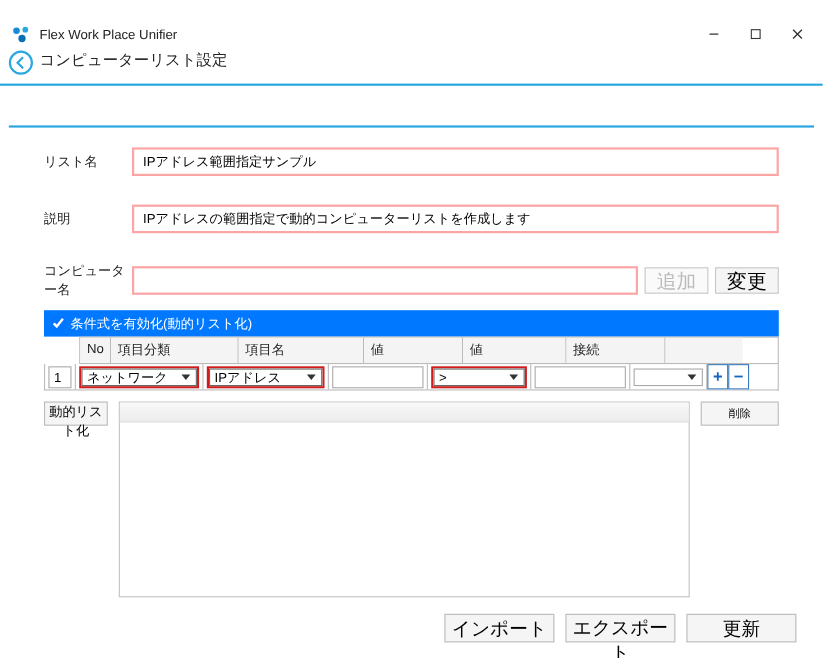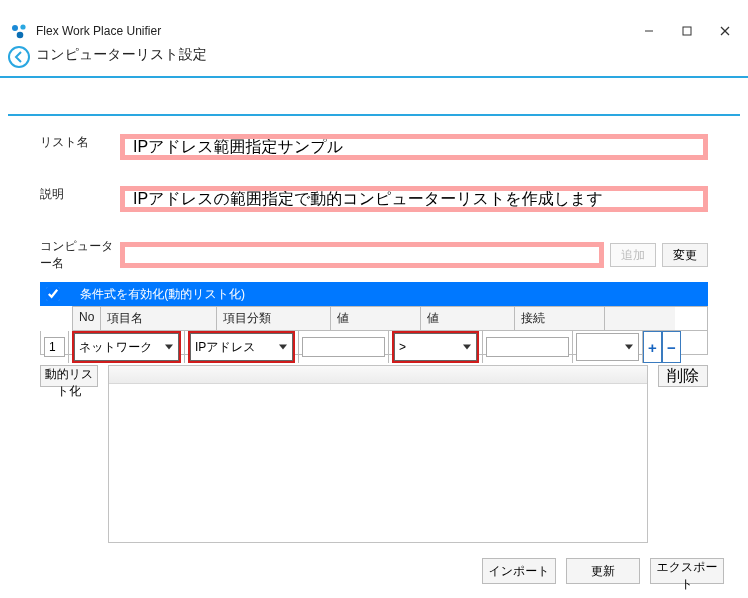--- a/index.html
+++ b/index.html
@@ -11,53 +11,53 @@
   .winbtns { display: flex; gap: 4px; align-items: center; }
   .winbtn { width: 34px; height: 22px; display: flex; align-items: center; justify-content: center; font-size: 12px; }
 
   .header { height: 30px; display: flex; padding: 0 8px; gap: 6px; }
   .back-btn { width: 22px; height: 22px; border: 2px solid #2aa7e1; border-radius: 50%; display: flex; align-items: center; justify-content: center; color: #2aa7e1; }
   .page-title { font-size: 14px; }
   hr.sep { border: none; border-top: 2px solid #2aa7e1; margin: 0; }
   hr.sep2 { border: none; border-top: 2px solid #2aa7e1; margin: 36px 8px 0 8px; }
 
   .form-area { padding: 18px 40px 0 40px; }
-  .form-row { display: flex; margin-bottom: 26px; }
+  .form-row { display: flex; align-items: center; margin-bottom: 26px; }
   .form-row .lbl { width: 80px; font-size: 12px; }
   .form-row .field { flex: 1; display: flex; align-items: center; gap: 6px; }
-  .txt { flex: 1; height: 26px; border: 5px solid #fca5a5; padding: 0 8px; font-size: 16px; }
-  .btn-sm { height: 24px; border: 1px solid #c7c7c7; background: #f5f5f5; padding: 0 10px; font-size: 12px; }
+  .txt { flex: 1; height: 26px; border: 2px solid #fca5a5; padding: 0 8px; font-size: 12px; }
+  .btn-sm { height: 24px; border: 1px solid #c7c7c7; background: #f5f5f5; padding: 0 10px; font-size: 18px; }
   .btn-sm.disabled { color: #bbb; background: #fafafa; }
 
   .cond-area { margin: 10px 40px 0 40px; }
-  .cond-bar { background: #0078ff; color: #fff; height: 24px; display: flex; align-items: center; padding: 0 6px; gap: 20px; font-size: 12px; }
+  .cond-bar { background: #0078ff; color: #fff; height: 24px; display: flex; align-items: center; padding: 0 6px; gap: 4px; font-size: 12px; }
   .cond-bar input[type=checkbox] { width: 14px; height: 14px; }
   .cond-th { display: grid; grid-template-columns: 28px 116px 114px 90px 94px 90px 70px 38px; border: 1px solid #bbb; margin-left: 32px; }
   .cond-th > div { border-right: 1px solid #bbb; padding: 3px 6px; font-size: 12px; background: #f4f4f4; }
   .cond-th > div:last-child { border-right: none; }
   .cond-row { display: grid; grid-template-columns: 28px 116px 114px 90px 94px 90px 70px 38px; border: 1px solid #bbb; border-top: none; height: 24px; }
   .cond-row > div { border-right: 1px solid #bbb; display: flex; align-items: center; padding: 0 3px; }
   .cond-row > div:last-child { border-right: none; padding: 0; }
   .cell-input { width: 100%; height: 20px; border: 1px solid #aaa; font-size: 12px; padding: 0 4px; }
-  .cell-select { width: 100%; height: 28px; border: 1px solid #aaa; font-size: 12px; padding: 0 2px 0 4px; background: #fff; appearance: none; }
+  .cell-select { width: 100%; height: 16px; border: 1px solid #aaa; font-size: 12px; padding: 0 2px 0 4px; background: #fff; appearance: none; }
   .sel-wrap { position: relative; width: 100%; display: flex; align-items: center; }
   .sel-wrap::after { content: ""; position: absolute; right: 6px; top: 50%; width: 0; height: 0; border-left: 4px solid transparent; border-right: 4px solid transparent; border-top: 5px solid #333; transform: translateY(-50%); pointer-events: none; }
   .hl .sel-wrap { border: 2px solid #d01c1c; }
   .hl .cell-select { border: 1px solid #666; }
   .addrem { display: flex; width: 100%; height: 100%; }
   .addrem .sq { flex: 1; border: 1px solid #3a7bbf; display: flex; align-items: center; justify-content: center; font-weight: 700; color: #1664c0; background: #fff; font-size: 15px; }
 
   .under-row { display: flex; align-items: flex-start; margin: 10px 40px 0 40px; gap: 10px; height: 180px; }
   .preview-btn { width: 58px; height: 22px; border: 1px solid #bbb; background: #f5f5f5; font-size: 12px; }
   .preview-list { flex: 1; height: 178px; border: 1px solid #c2c2c2; background: #fff; }
   .preview-list .head { height: 18px; background: linear-gradient(#f9f9f9,#ececec); border-bottom: 1px solid #d8d8d8; }
-  .delete-btn { width: 50px; height: 22px; border: 1px solid #bbb; background: #f5f5f5; font-size: 16px; }
+  .delete-btn { width: 71px; height: 22px; border: 1px solid #bbb; background: #f5f5f5; font-size: 10px; }
 
   .footer { position: absolute; right: 24px; bottom: 14px; display: flex; gap: 10px; }
-  .footer .btn { width: 74px; height: 26px; border: 1px solid #bbb; background: #f5f5f5; font-size: 12px; }
+  .footer .btn { width: 100px; height: 26px; border: 1px solid #bbb; background: #f5f5f5; font-size: 17px; }
 </style>
 </head>
 <body>
 
 <div class="titlebar">
   <div class="app-icon">
     <svg viewBox="0 0 18 18">
       <circle cx="5" cy="6" r="3" fill="#1b8ad6"></circle>
       <circle cx="13" cy="5" r="2.6" fill="#2aa7e1"></circle>
       <circle cx="10" cy="13" r="3.3" fill="#0b6fb5"></circle>
@@ -118,22 +118,22 @@
   </div>
 </div>
 
 <div class="cond-area">
   <div class="cond-bar">
     <input type="checkbox" checked="" style="">
     <span>条件式を有効化(動的リスト化)</span>
   </div>
   <div class="cond-th">
     <div>No</div>
+    <div>項目分類</div>
     <div>項目名</div>
-    <div>項目分類</div>
     <div>値</div>
     <div>値</div>
     <div>接続</div>
     <div></div>
   </div>
   <div class="cond-row">
     <div>
         <input class="cell-input" value="1" style="">
       </div>
     <div class="hl">
@@ -174,15 +174,15 @@
 <div class="under-row">
   <button class="preview-btn">動的リスト化</button>
   <div class="preview-list">
     <div class="head"></div>
   </div>
   <button class="delete-btn">削除</button>
 </div>
 
 <div class="footer">
   <button class="btn">インポート</button>
+  <button class="btn">エクスポート</button>
   <button class="btn">更新</button>
-  <button class="btn">エクスポート</button>
 </div>
 
 </body></html>

